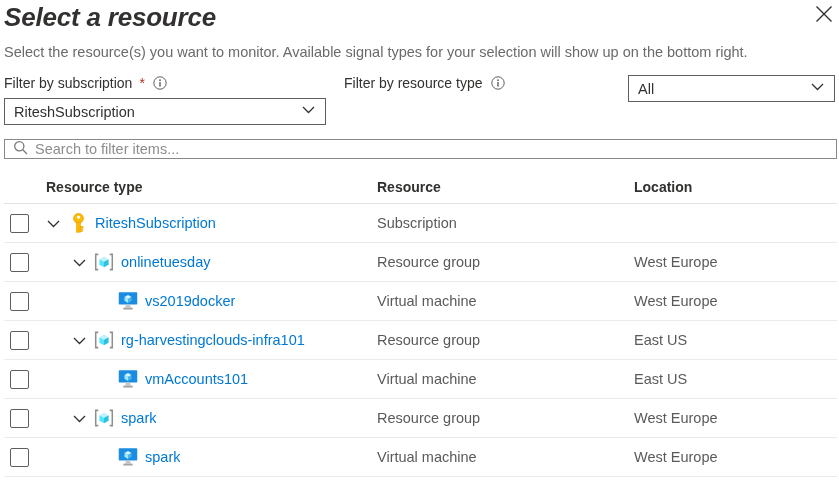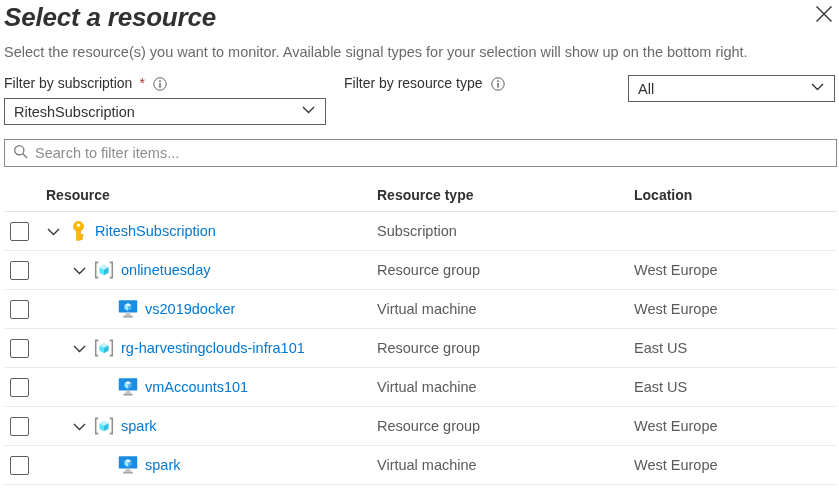--- a/index.html
+++ b/index.html
@@ -13,31 +13,31 @@
   .close-btn { position: absolute; top: 4px; right: 2px; width: 22px; height: 22px;
     background: none; border: none; cursor: pointer; padding: 0; }
   .dlg-subtitle { margin-top: 11px; font-size: 14.5px; color: #6a6a6a; }
 
   
   .filters { display: flex; margin-top: 15px; gap: 18px; }
   .filter { display: flex; flex-direction: column; }
   .filter:nth-child(1) { width: 322px; }
   .filter:nth-child(2) { width: 266px; }
   .filter:nth-child(3) { width: 207px; }
-  .filter-label { display: flex; align-items: flex-end; gap: 5px; font-size: 14px;
+  .filter-label { display: flex; align-items: center; gap: 5px; font-size: 14px;
     color: #323130; margin-bottom: 7px; }
   .required-star { color: #b0322c; font-size: 14px; margin-left: 2px; }
   .info-icon { display: inline-flex; margin-left: 3px; }
   .dropdown { height: 27px; border: 1px solid #605e5c; background: #fff; display: flex;
     align-items: center; justify-content: space-between; padding: 0 9px; cursor: pointer; }
   .dropdown.focused { border: 2px solid #0078d4; }
   .dropdown-value { font-size: 14.5px; color: #323130; white-space: nowrap; overflow: hidden; }
 
   
-  .search-box { margin-top: 14px; height: 28px; border: 1px solid #8a8886; display: flex;
+  .search-box { margin-top: 14px; height: 20px; border: 1px solid #8a8886; display: flex;
     align-items: center; padding: 0 8px; gap: 7px; background: #fff; }
   .search-input { border: none; outline: none; flex: 1; font-size: 14.5px; color: #323130;
     font-family: inherit; background: transparent; }
   .search-input::placeholder { color: #8d8d8d; }
 
   
   .table { margin-top: 12px; }
   .t-row { display: grid; grid-template-columns: 34px 331px 257px 1fr; align-items: center;
     border-bottom: 1px solid #edebe9; }
   .t-head { height: 33px; border-bottom: 1px solid #e4e2e0; }
@@ -122,22 +122,22 @@
           <circle cx="6.3" cy="6.3" r="4.6" stroke="#7a7a7a" stroke-width="1.3" fill="none"></circle>
           <line x1="9.8" y1="9.8" x2="14" y2="14" stroke="#7a7a7a" stroke-width="1.3"></line>
         </svg>
     </span>
     <input class="search-input" type="text" placeholder="Search to filter items..." style="">
   </div>
 
   <div class="table">
     <div class="t-row t-head">
       <div></div>
+      <div class="h-cell">Resource type</div>
       <div class="h-cell">Resource</div>
-      <div class="h-cell">Resource type</div>
       <div class="h-cell">Location</div>
     </div>
     <div id="rows">
   <div class="t-row data-row">
     <div class="cb-cell">
             <div class="checkbox"></div>
           </div>
     <div class="res-cell">
       <span class="chev-slot">
               <svg width="15" height="15" viewBox="0 0 15 15">

